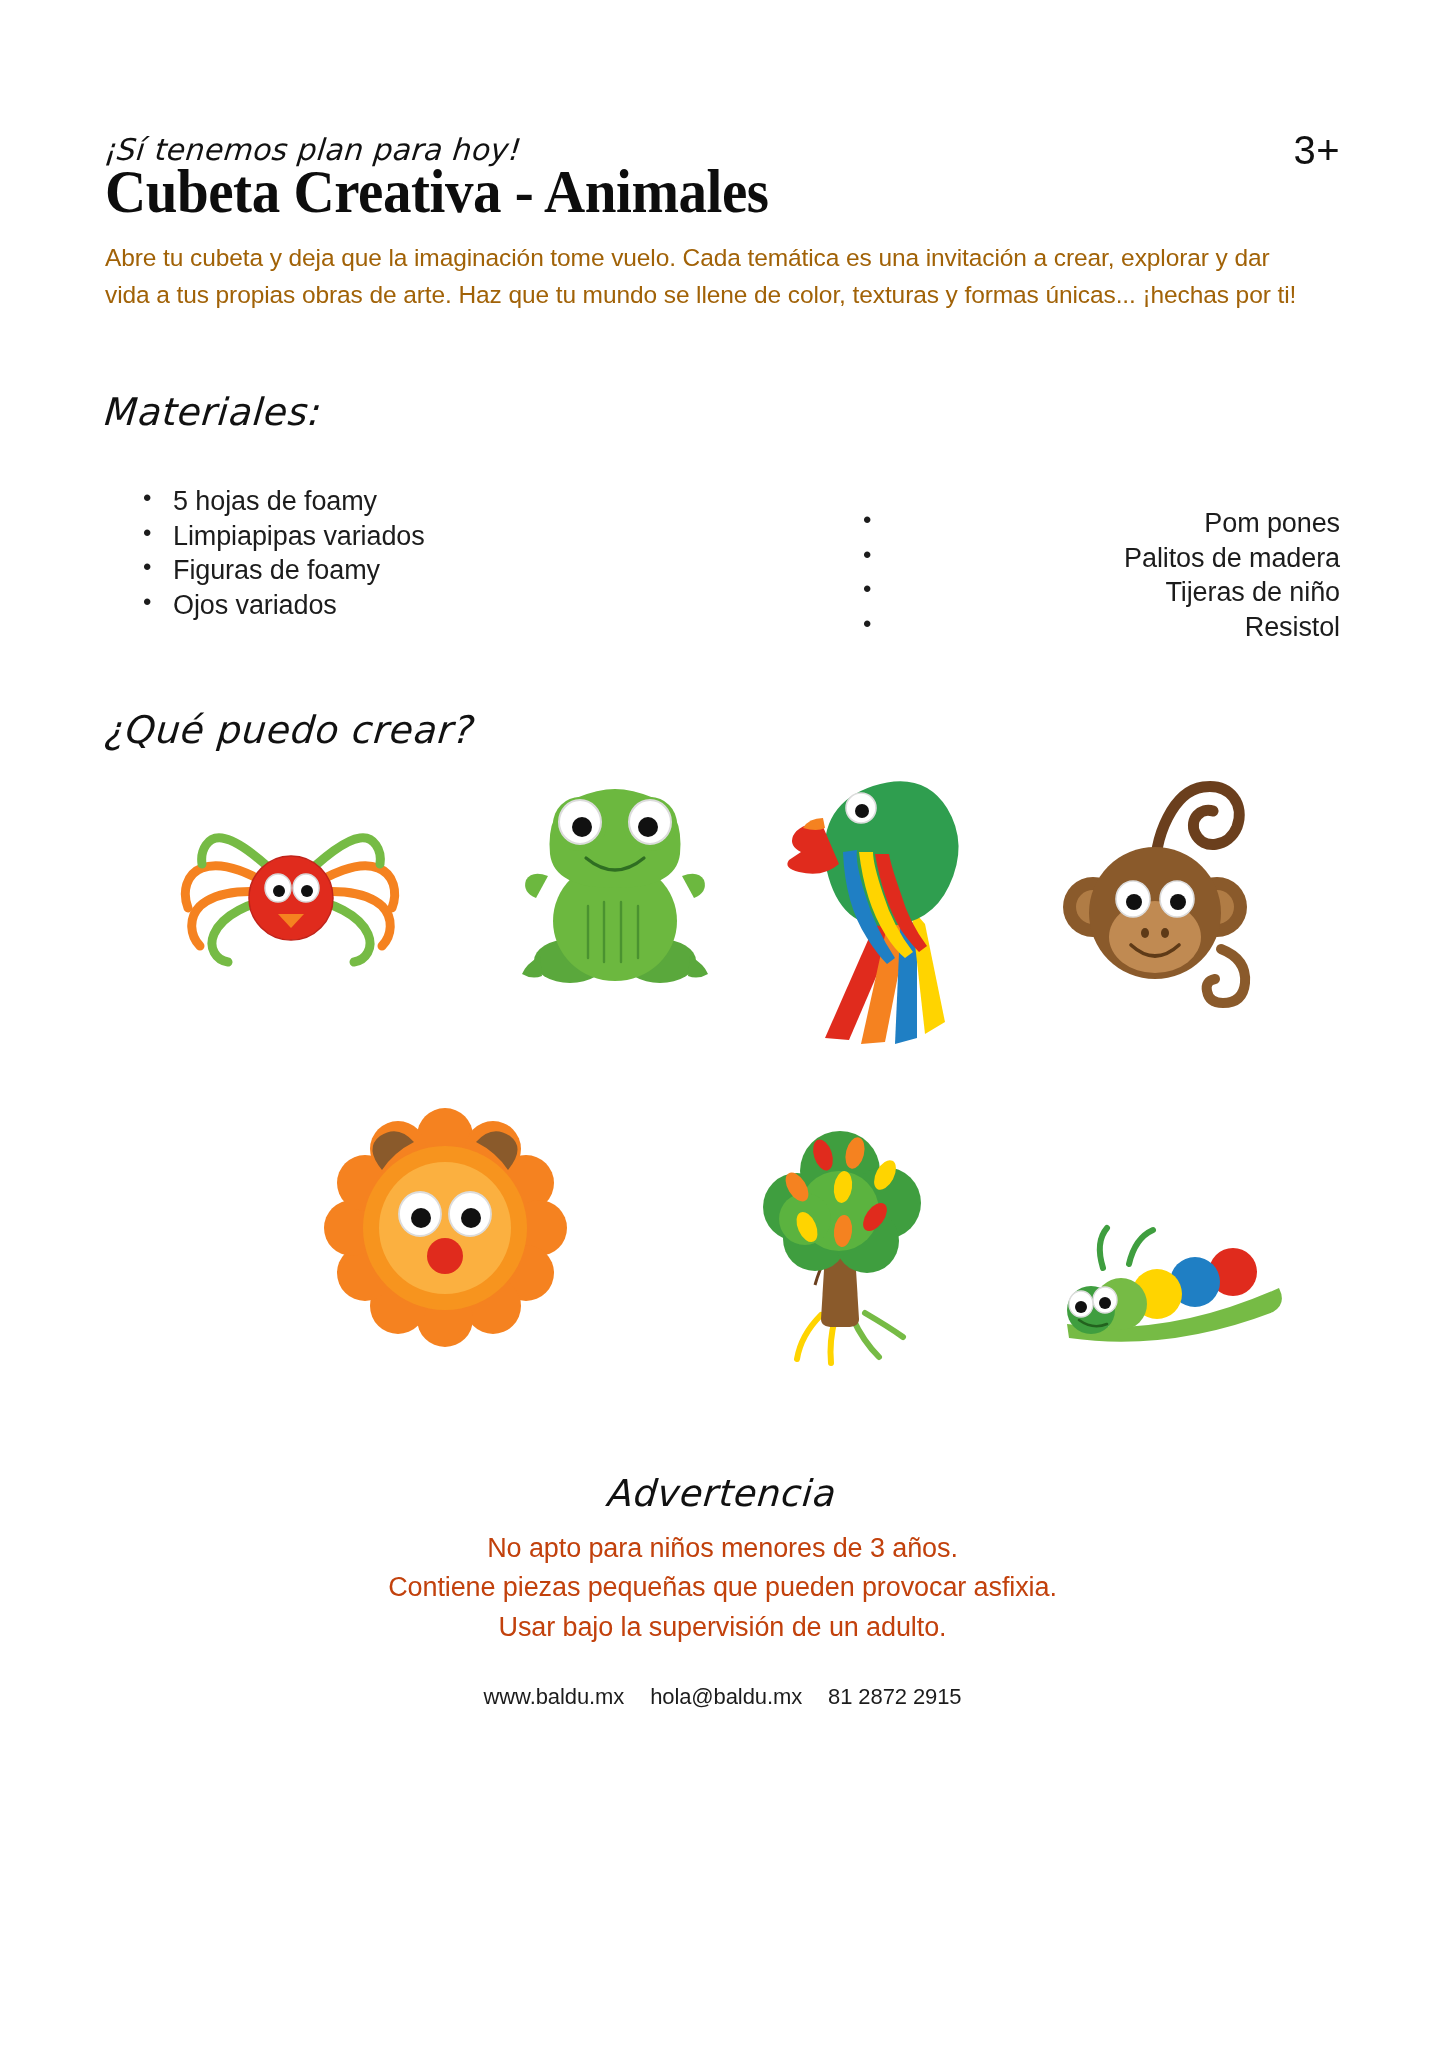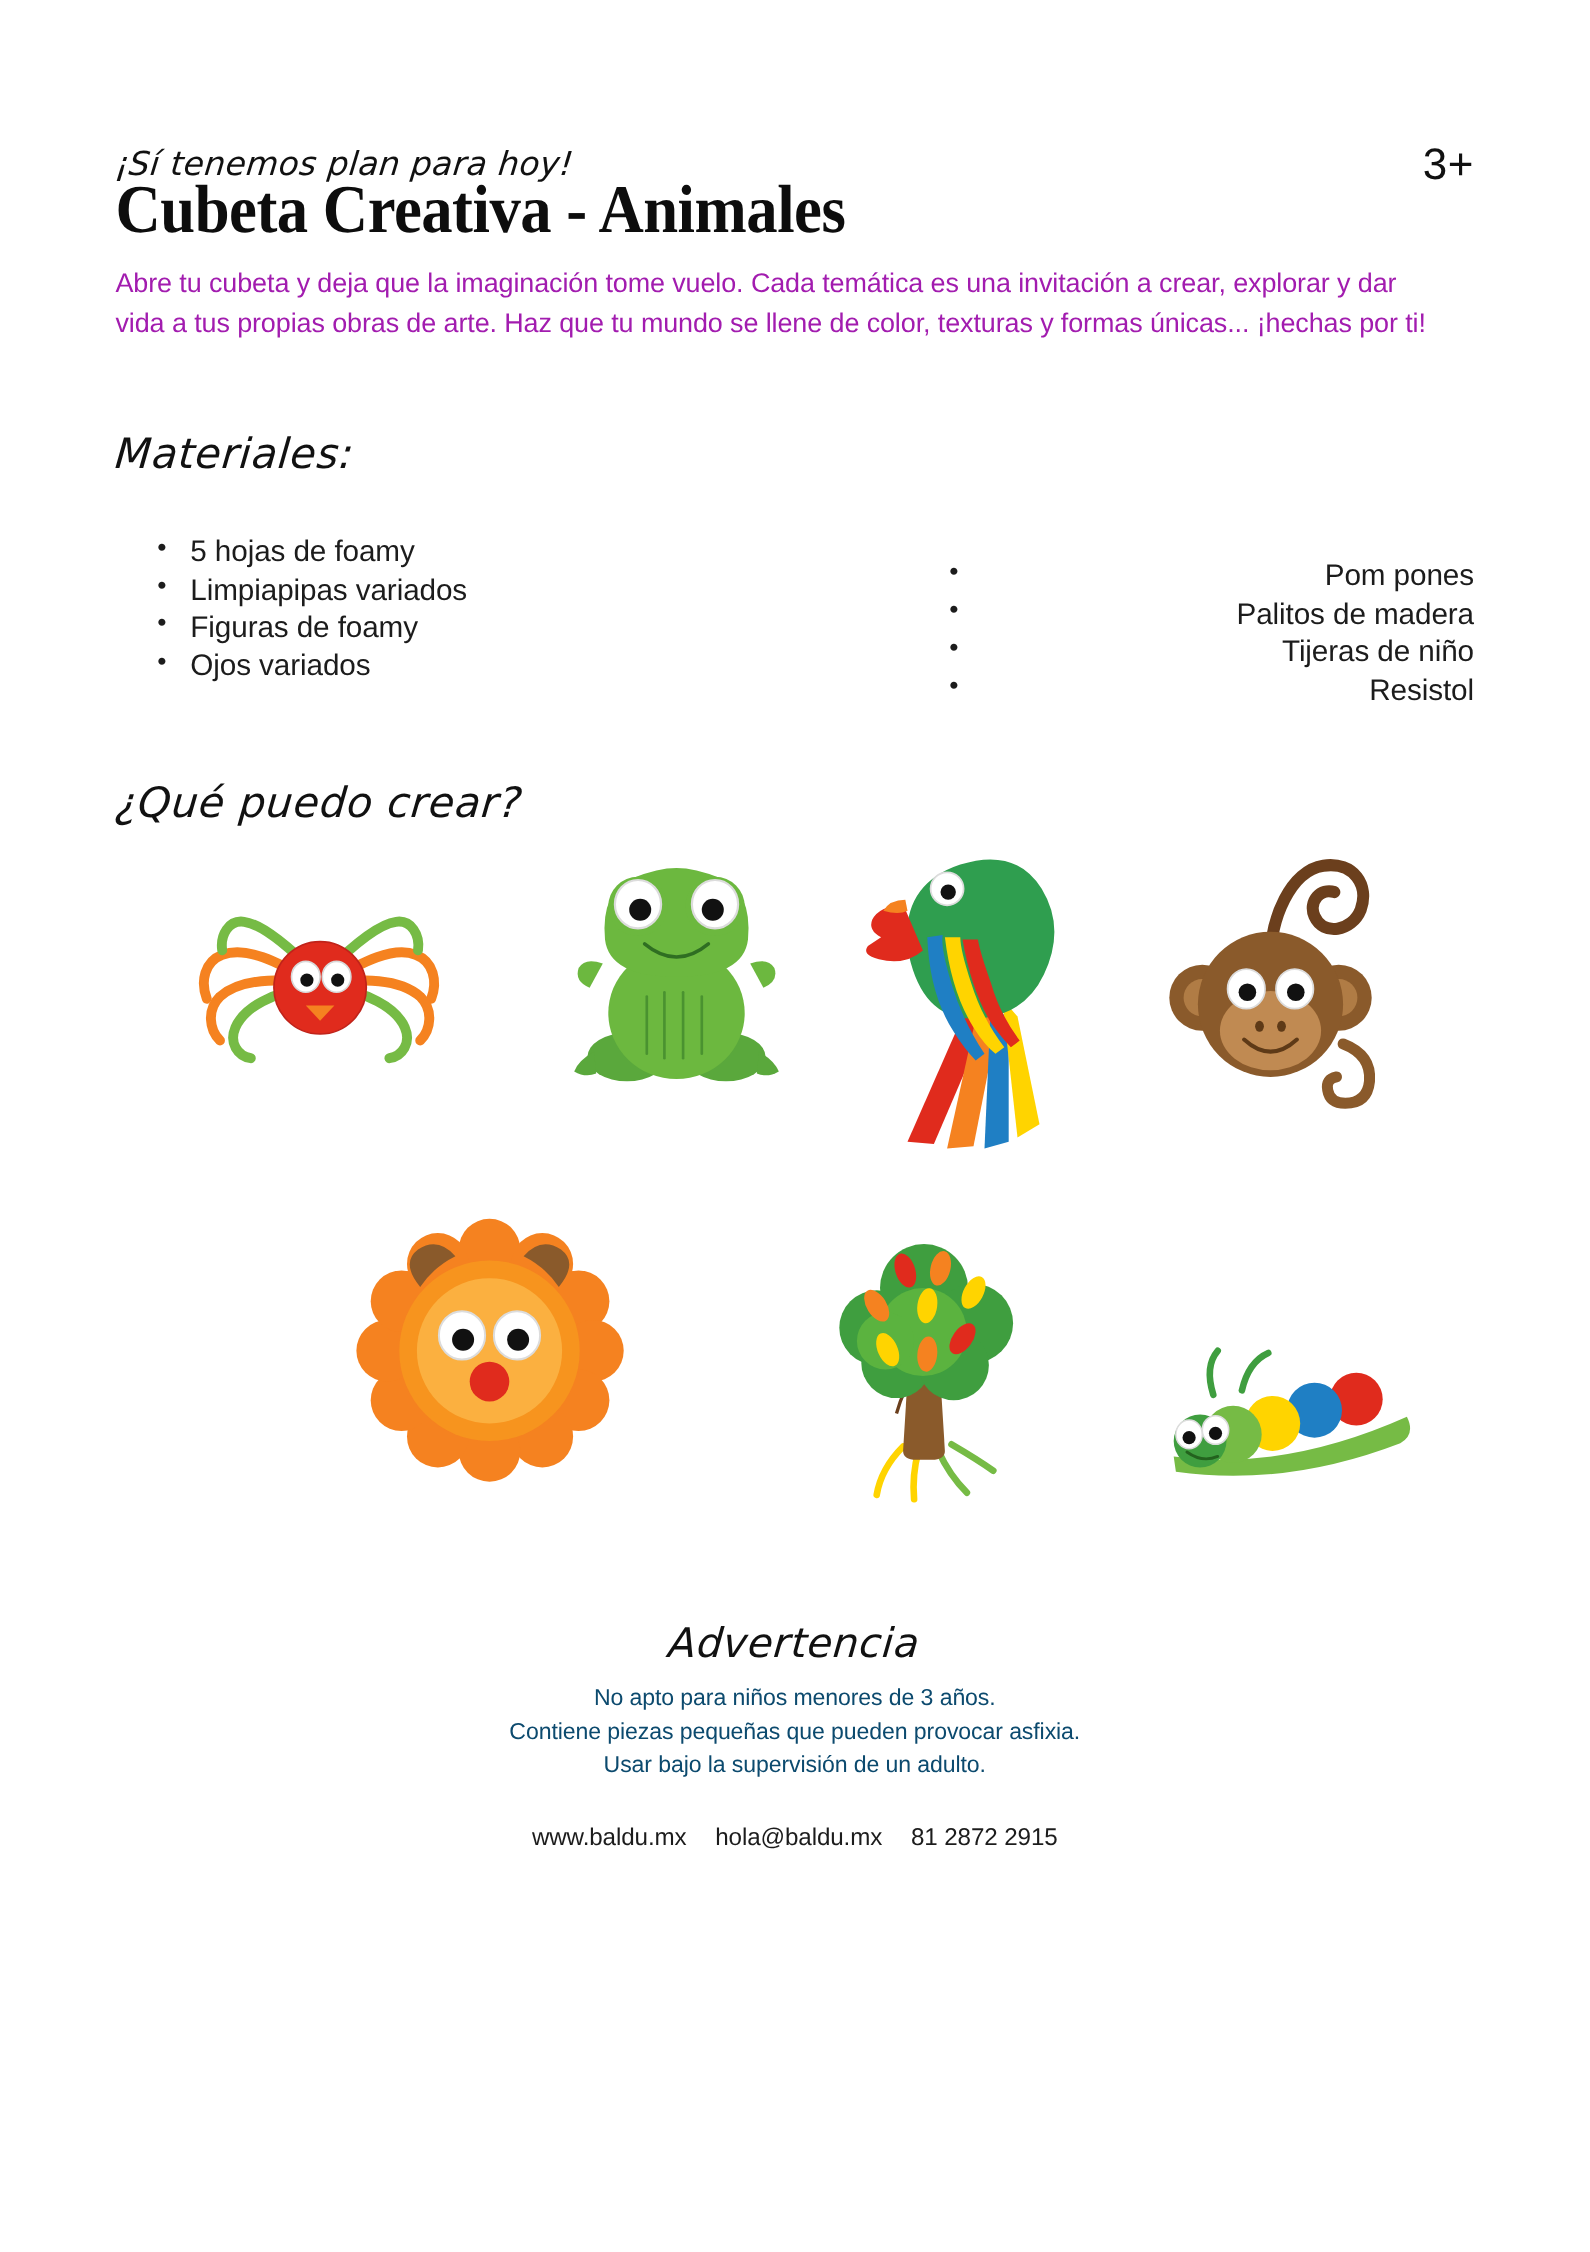--- a/index.html
+++ b/index.html
@@ -61,21 +61,21 @@
     transform: scaleX(0.92);
     transform-origin: left center;
     color: #0d0d0d;
   }
 
   .intro {
     font-size: 24.5px;
     line-height: 1.52;
     margin-top: 16px;
     max-width: 1215px;
-    color: #a21caf;
+    color: #a16207;
     letter-spacing: -0.1px;
   }
 
   
   .script-head {
     font-family: "DejaVu Sans", sans-serif;
     font-style: italic;
     font-size: 38px;
     letter-spacing: 0.6px;
     color: #111;
@@ -132,23 +132,23 @@
   .warn-head {
     font-family: "DejaVu Sans", sans-serif;
     font-style: italic;
     font-size: 37px;
     letter-spacing: 0.5px;
     transform: skewX(-5deg);
     display: inline-block;
     color: #111;
   }
   .warn-line {
-    font-size: 21px;
+    font-size: 27px;
     line-height: 1.47;
-    color: #0c4a6e;
+    color: #c2410c;
     letter-spacing: -0.1px;
   }
   .warn-lines { margin-top: 14px; }
 
   .contact-row {
     margin-top: 36px;
     font-size: 22px;
     color: #1c1c1c;
     letter-spacing: -0.1px;
     display: flex;

